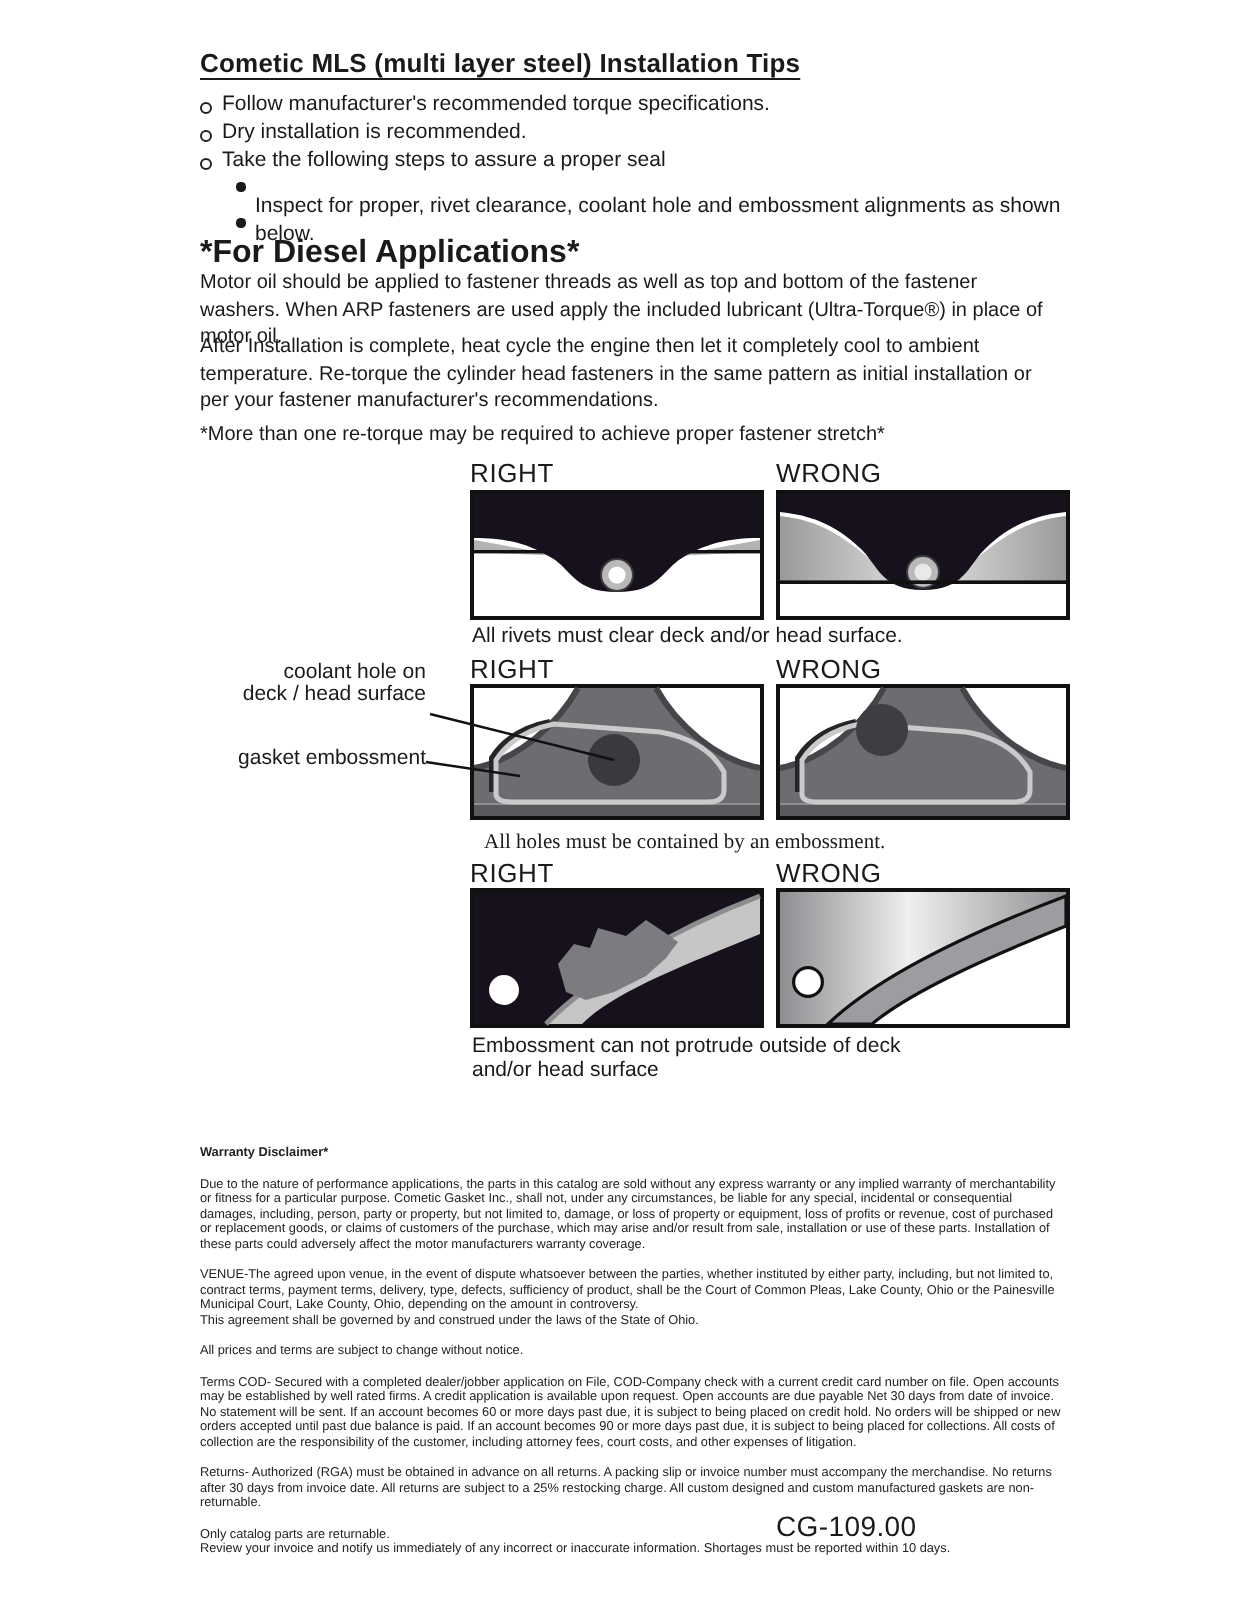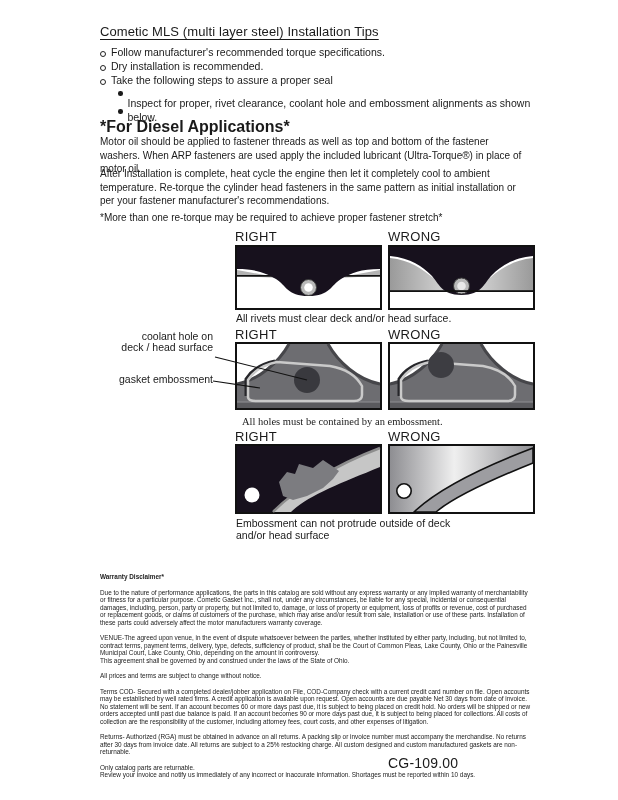--- a/index.html
+++ b/index.html
@@ -2,21 +2,21 @@
 <html><head>
 <meta charset="utf-8">
 <style>
   html,body{margin:0;padding:0;background:#ffffff;}
   .page{
     position:relative;width:618px;height:800px;background:#ffffff;
     font-family:"Liberation Sans",sans-serif;color:#1a1a1a;overflow:hidden;
   }
   .abs{position:absolute;}
   .title{
-    left:100px;top:24px;font-size:13px;font-weight:normal;
+    left:100px;top:24px;font-size:13px;font-weight:bold;
     text-decoration:underline;text-underline-offset:3px;letter-spacing:.1px;
   }
   .bullets{left:100px;top:45px;width:445px;font-size:10.5px;line-height:14px;}
   .b-row{display:flex;align-items:center;}
   .b-dot{flex:0 0 auto;width:4px;height:4px;border:1px solid #222;border-radius:50%;margin:4px 5px 0 0;}
   .b-sub{margin-left:18px;}
   .b-fill{flex:0 0 auto;width:4.5px;height:4.5px;background:#1a1a1a;border-radius:50%;margin:4px 5px 0 0;}
   .diesel-h{left:100px;top:118px;font-size:16px;font-weight:bold;}
   .para{left:100px;top:0;width:424px;font-size:10px;line-height:13.5px;}
   .p1{top:135px;} .p2{top:167px;} .p3{top:211px;}

